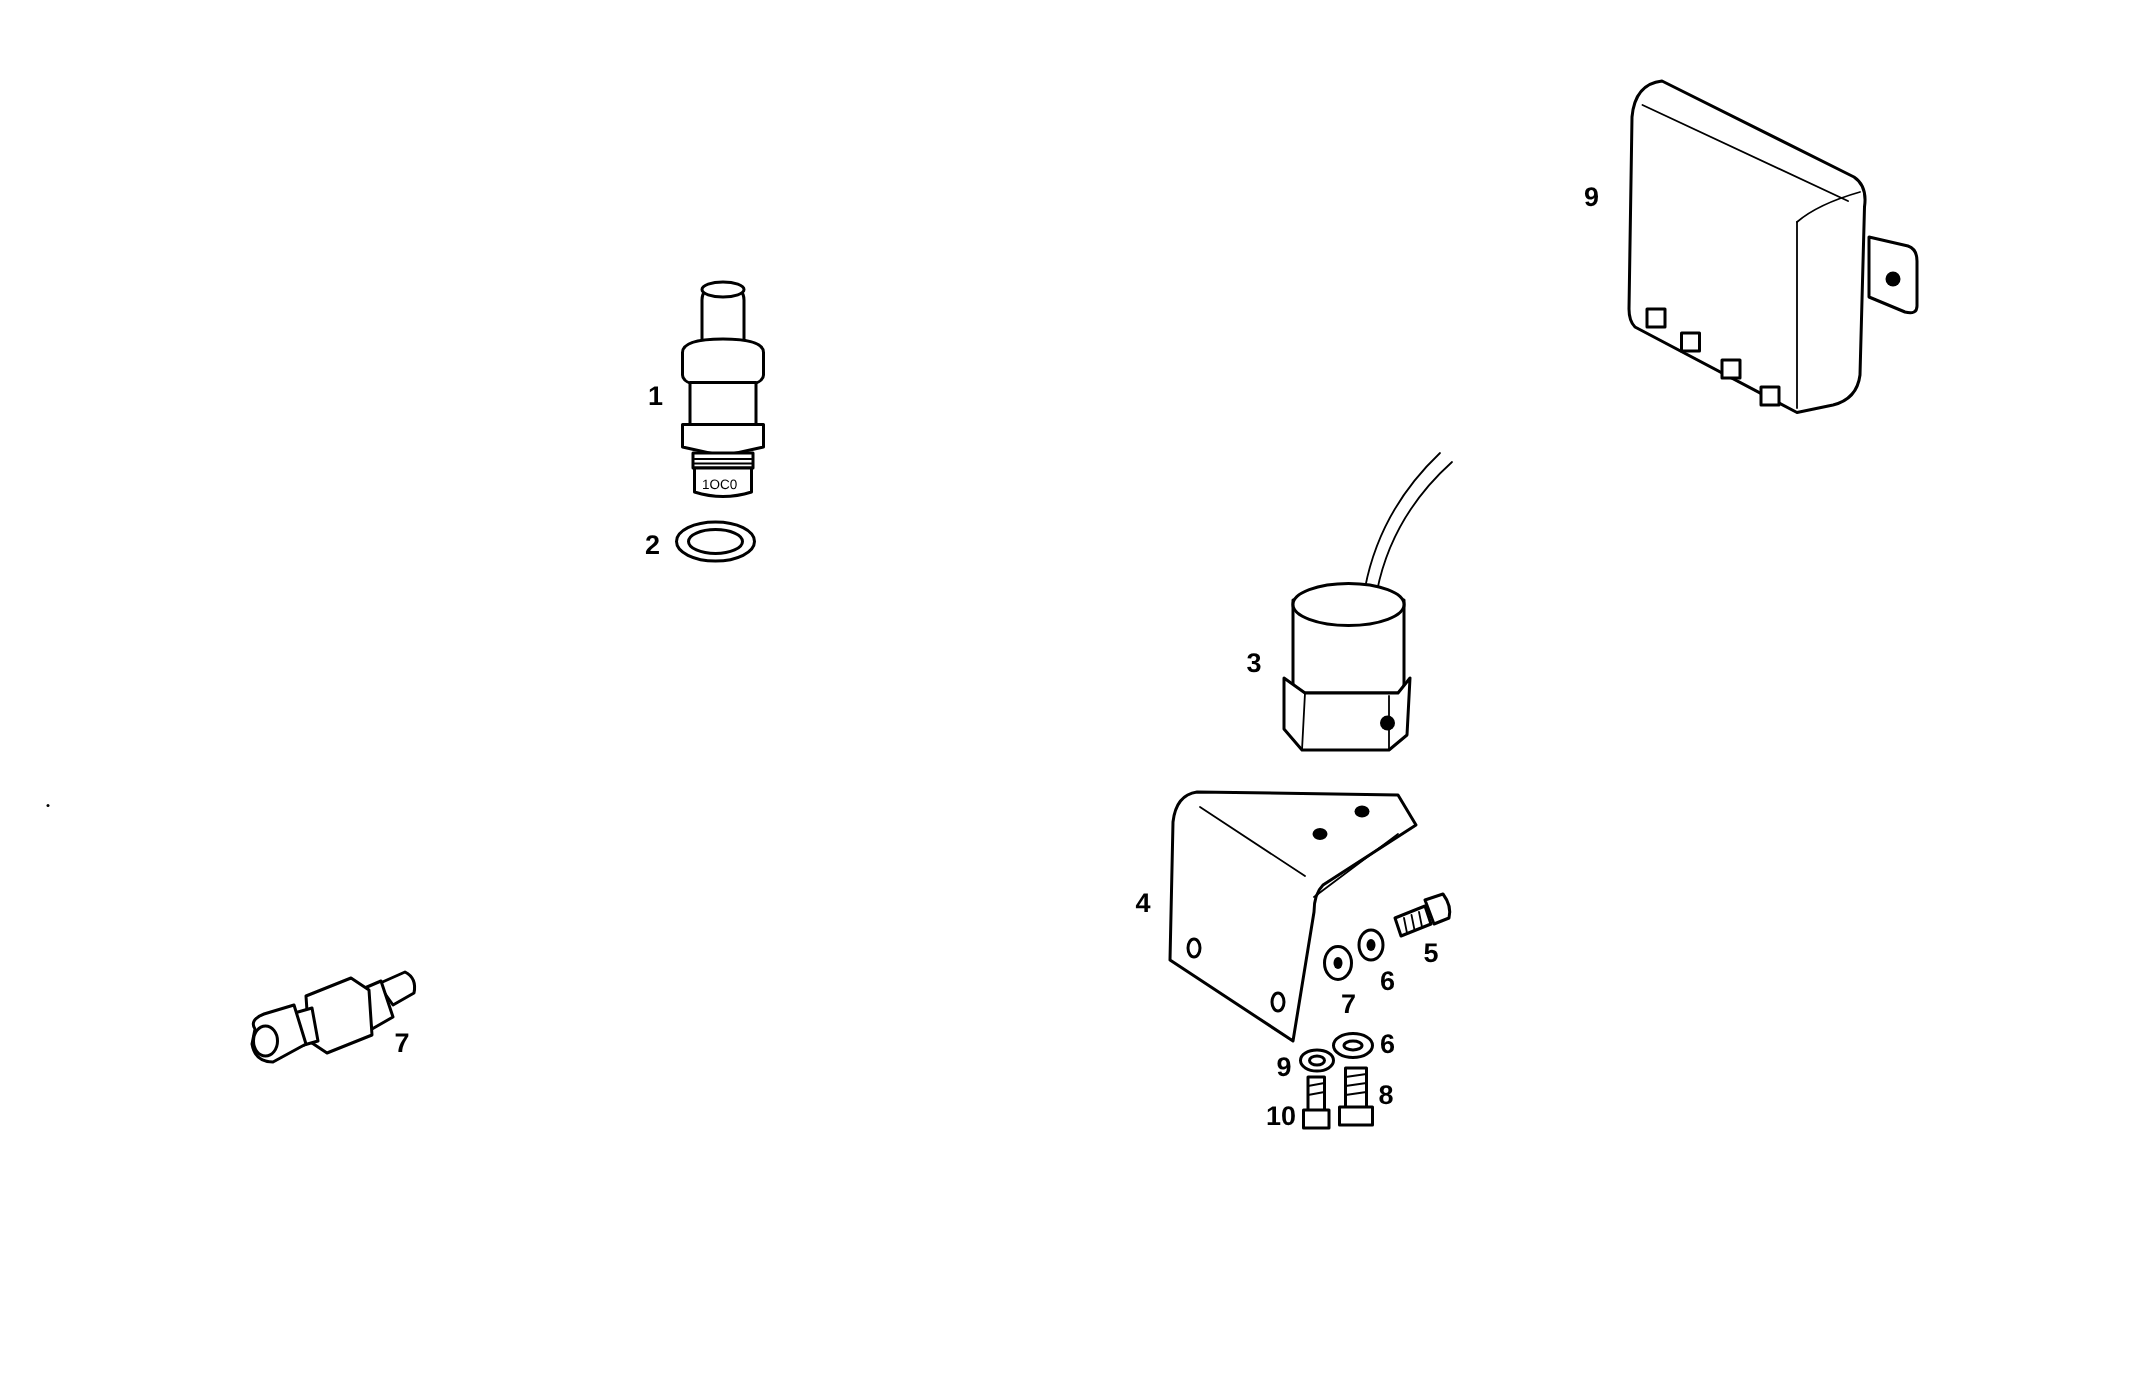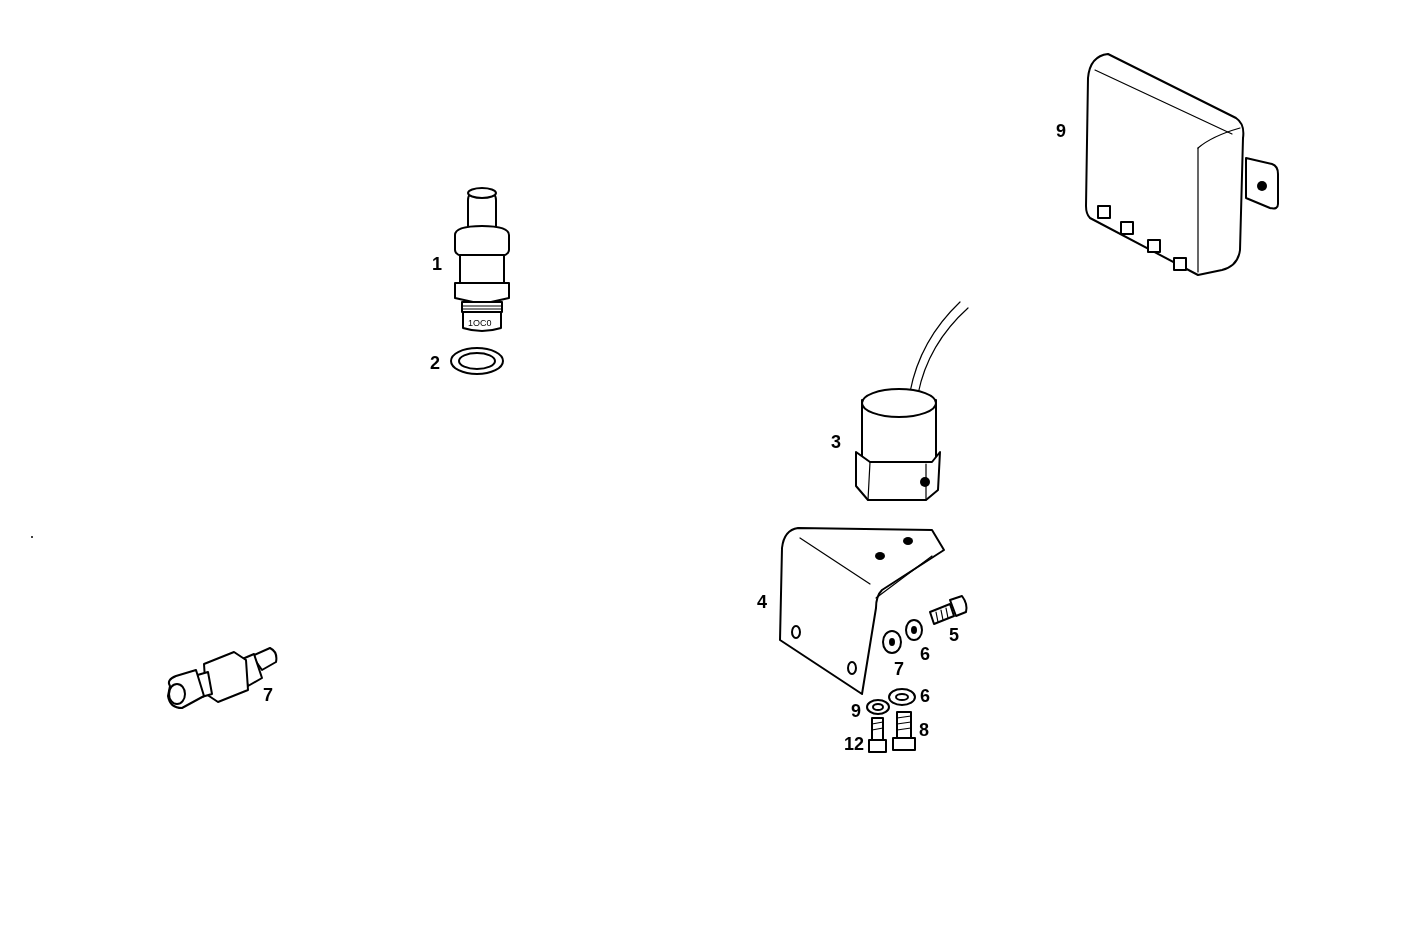--- a/index.html
+++ b/index.html
@@ -115,15 +115,15 @@
 <div class="lbl" style="left:432px;top:255px">1</div>
 <div class="lbl" style="left:430px;top:354px">2</div>
 <div class="lbl" style="left:831px;top:433px">3</div>
 <div class="lbl" style="left:757px;top:593px">4</div>
 <div class="lbl" style="left:949px;top:626px">5</div>
 <div class="lbl" style="left:920px;top:645px">6</div>
 <div class="lbl" style="left:894px;top:660px">7</div>
 <div class="lbl" style="left:920px;top:687px">6</div>
 <div class="lbl" style="left:851px;top:702px">9</div>
 <div class="lbl" style="left:919px;top:721px">8</div>
-<div class="lbl" style="left:844px;top:735px">12</div>
+<div class="lbl" style="left:844px;top:735px">10</div>
 <div class="lbl" style="left:263px;top:686px">7</div>
 <div class="lbl" style="left:1056px;top:122px">9</div>
 
 </body></html>

